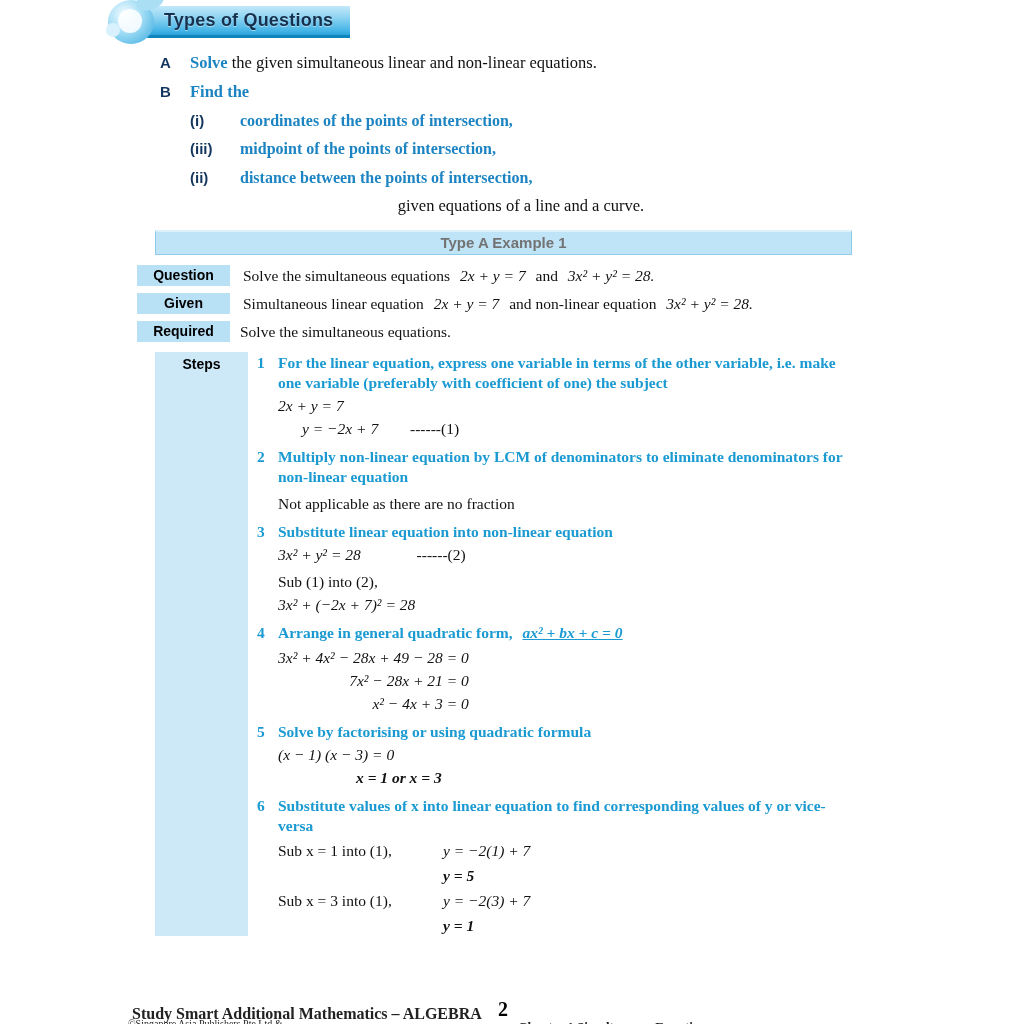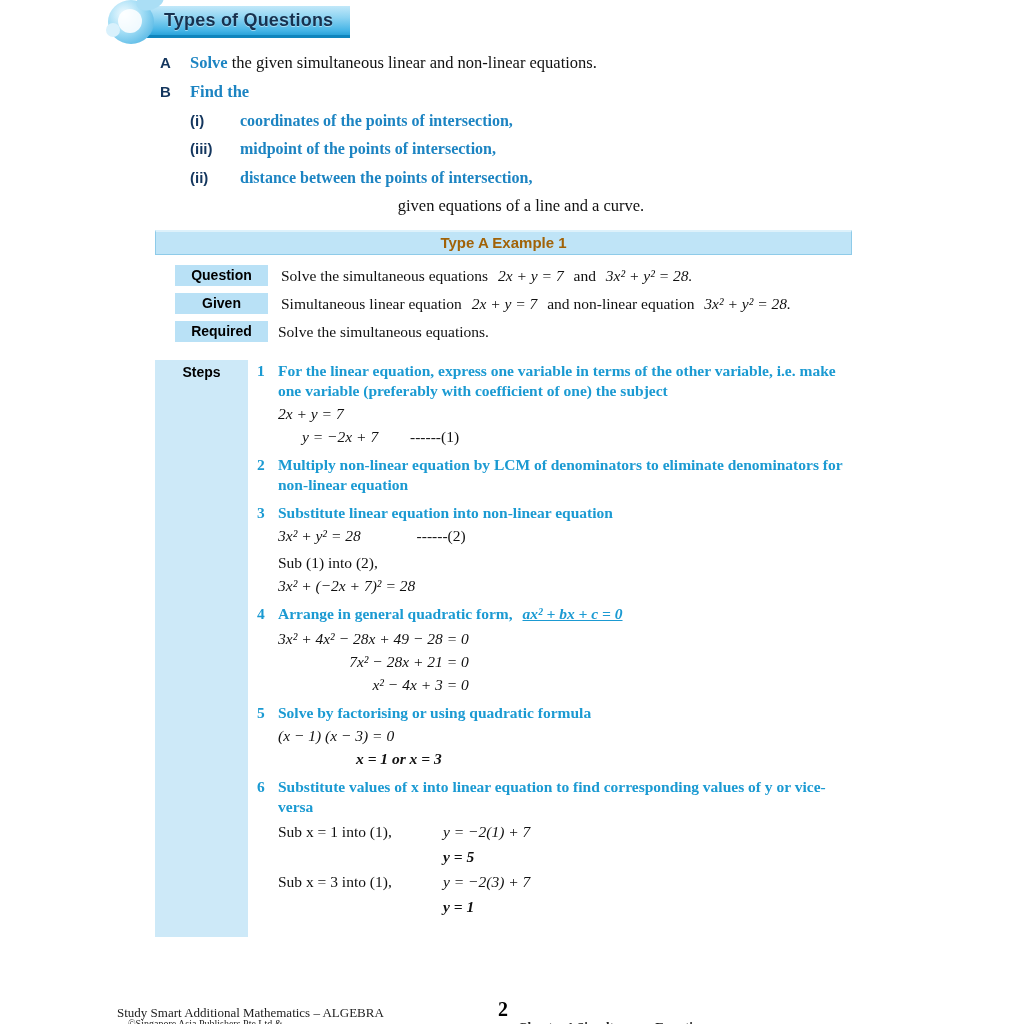--- a/index.html
+++ b/index.html
@@ -31,31 +31,31 @@
   .sub-row{display:flex;margin-top:8.5px;font-size:16px;line-height:20px;}
   .sub-key{width:50px;margin-left:70px;font-family:"Liberation Sans",sans-serif;
            font-weight:bold;font-size:15px;color:#14365e;}
   .sub-txt{color:#1c84c2;font-weight:bold;}
   .closing{margin-left:70px;margin-top:8px;font-size:16.5px;text-align:center;}
 
   
   .ex-bar{margin-left:35px;margin-top:14px;width:695px;height:22px;
           background:#bfe4f7;border:1px solid #8ecbe9;border-top:2px solid #ddf1fb;
           display:flex;align-items:center;justify-content:center;
-          font-family:"Liberation Sans",sans-serif;font-weight:bold;font-size:15px;color:#a16207;}
+          font-family:"Liberation Sans",sans-serif;font-weight:bold;font-size:15px;color:#737373;}
   .qrow{display:flex;margin-top:7px;align-items:flex-start;}
-  .qlabel{flex:0 0 93px;margin-left:55px;height:21px;background:#b9e1f6;
+  .qlabel{flex:0 0 93px;margin-left:17px;height:21px;background:#b9e1f6;
           display:flex;align-items:center;justify-content:center;
           font-family:"Liberation Sans",sans-serif;font-weight:bold;font-size:14px;color:#000;}
   .qtext{margin-left:10px;font-size:15.5px;line-height:21px;}
   .math{font-style:italic;}
   .seg{margin:16px 3px;}
 
   
-  .steps-wrap{display:flex;margin-top:18px;margin-left:35px;}
+  .steps-wrap{display:flex;margin-top:10px;margin-left:35px;}
   .steps-col{flex:0 0 93px;background:#cde9f8;min-height:577px;
              font-family:"Liberation Sans",sans-serif;font-weight:bold;font-size:14px;
              color:#000;text-align:center;padding-top:4px;box-sizing:border-box;}
   .steps-body{flex:1;padding-left:9px;}
   .step{display:flex;margin-top:8px;}
   .step:first-child{margin-top:1px;}
   .step-num{flex:0 0 21px;color:#1b9ad2;font-weight:bold;font-size:15.5px;line-height:20px;}
   .step-main{flex:1;}
   .step-h{color:#1b9ad2;font-weight:bold;font-size:15.5px;line-height:20px;}
   .step-h .hmath{font-style:italic;text-decoration:underline;}
@@ -64,21 +64,21 @@
   .dashes{font-style:normal;}
   .plain{font-size:15.5px;line-height:21px;margin-top:6px;}
   .eq-stack{display:inline-block;margin-top:2px;}
   .eq-stack .r{text-align:right;}
   .boldline{font-weight:bold;}
   .subgrid{display:flex;font-size:15.5px;line-height:21px;margin-top:4px;}
   .subgrid .col1{flex:0 0 165px;}
   .yonly{margin-left:165px;font-weight:bold;}
 
   
-  .footer-left{position:absolute;left:117px;top:1005px;font-size:13px;color:#222;}
+  .footer-left{position:absolute;left:132px;top:1005px;font-size:16px;color:#222;font-weight:bold;}
   .footer-copy{position:absolute;left:128px;top:1018px;font-size:10px;color:#222;}
   .footer-page{position:absolute;left:498px;top:998px;font-weight:bold;font-size:20px;color:#000;}
   .footer-ch{position:absolute;left:518px;top:1019px;font-size:13px;font-weight:bold;color:#222;}
 </style>
 </head>
 <body>
 
 <div class="page">
   <div class="content">
 
@@ -157,20 +157,21 @@
               <span class="math ind1">y = −2x + 7</span>
               <span class="dashes" style="margin-left:28px;">------(1)</span>
             </div>
           </div>
         </div>
 
         <div class="step">
           <span class="step-num">2</span>
           <div class="step-main">
             <div class="step-h">Multiply non-linear equation by LCM of denominators to eliminate denominators for non-linear equation</div>
+            <div class="plain">Not applicable as there are no fraction</div>
           </div>
         </div>
 
         <div class="step">
           <span class="step-num">3</span>
           <div class="step-main">
             <div class="step-h">Substitute linear equation into non-linear equation</div>
             <div class="eqline">
               <span class="math">3x² + y² = 28</span>
               <span class="dashes" style="margin-left:52px;">------(2)</span>

